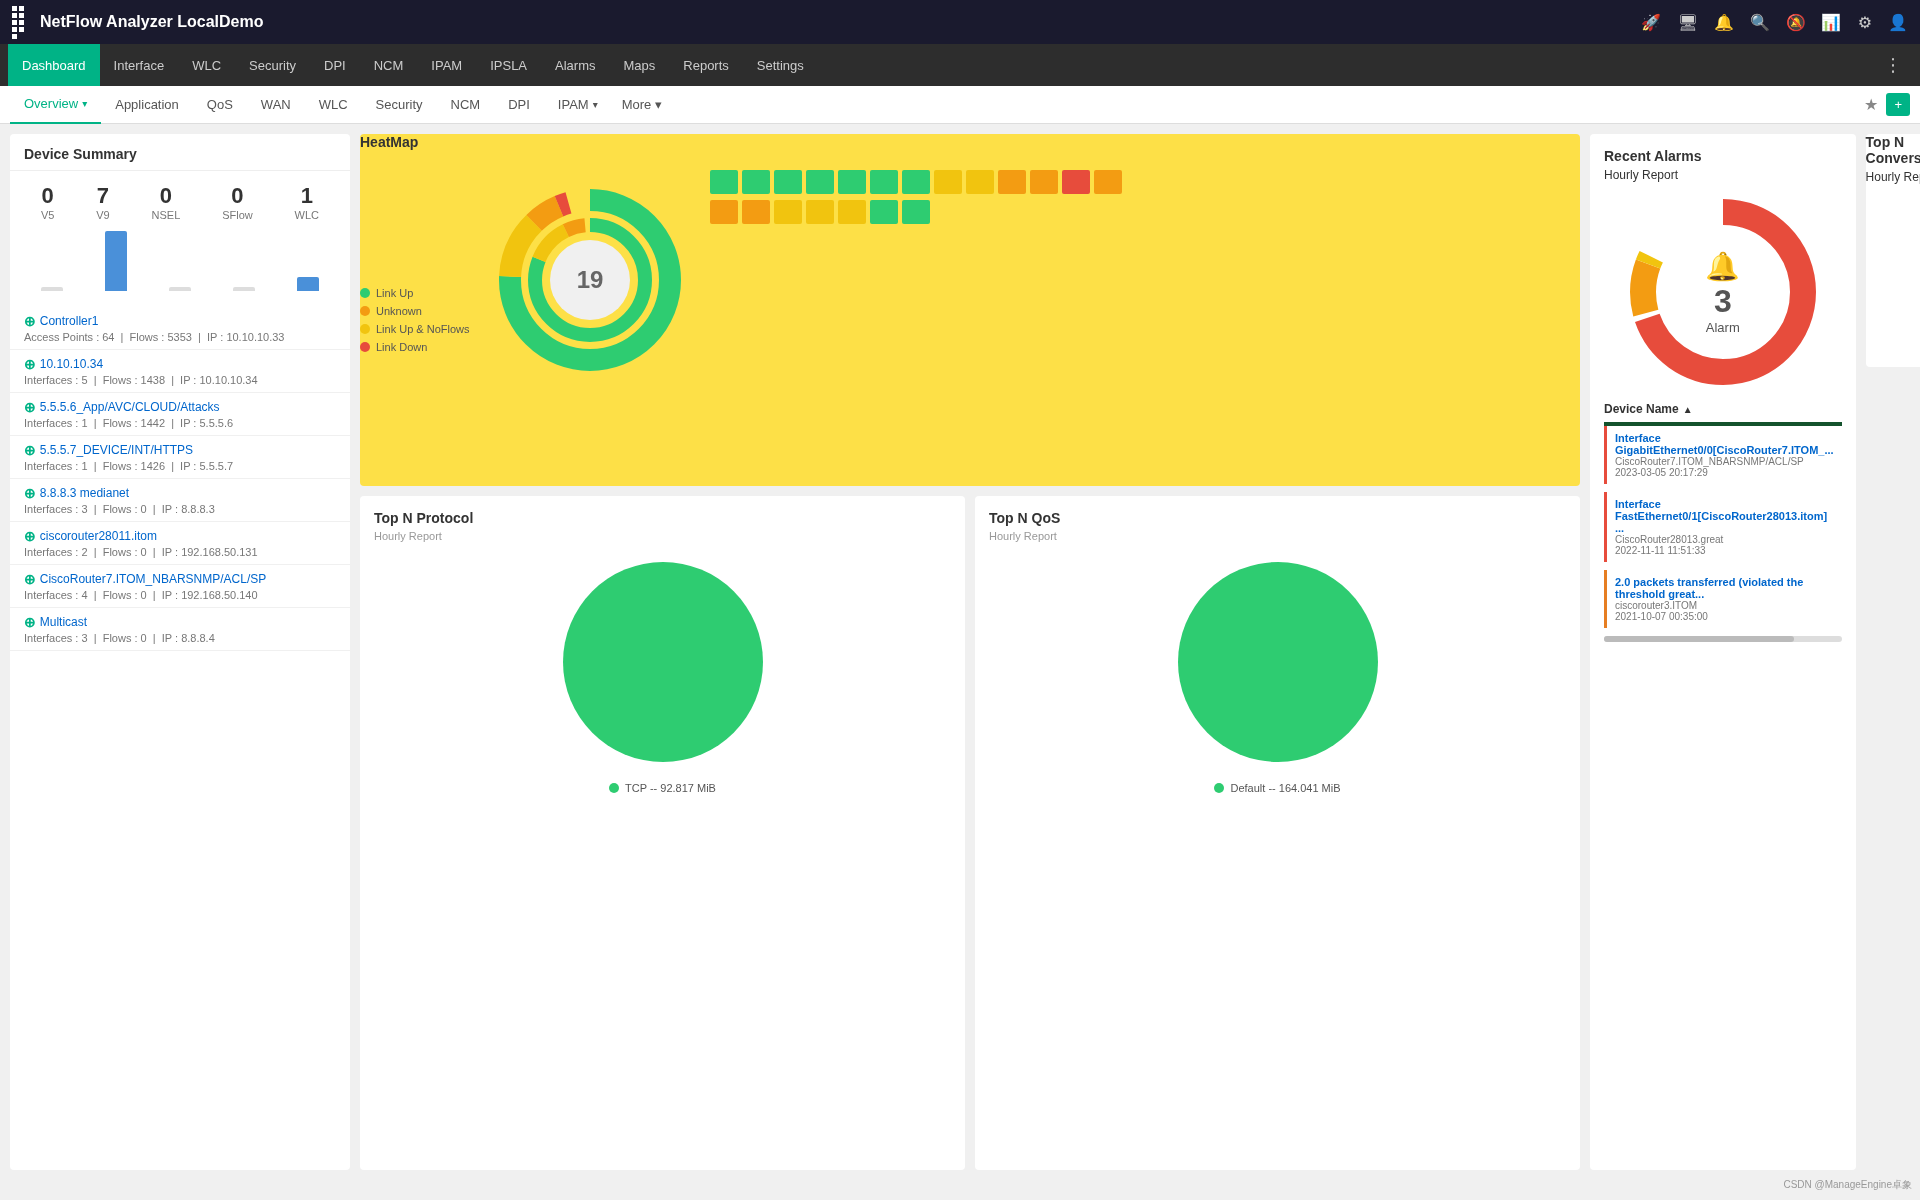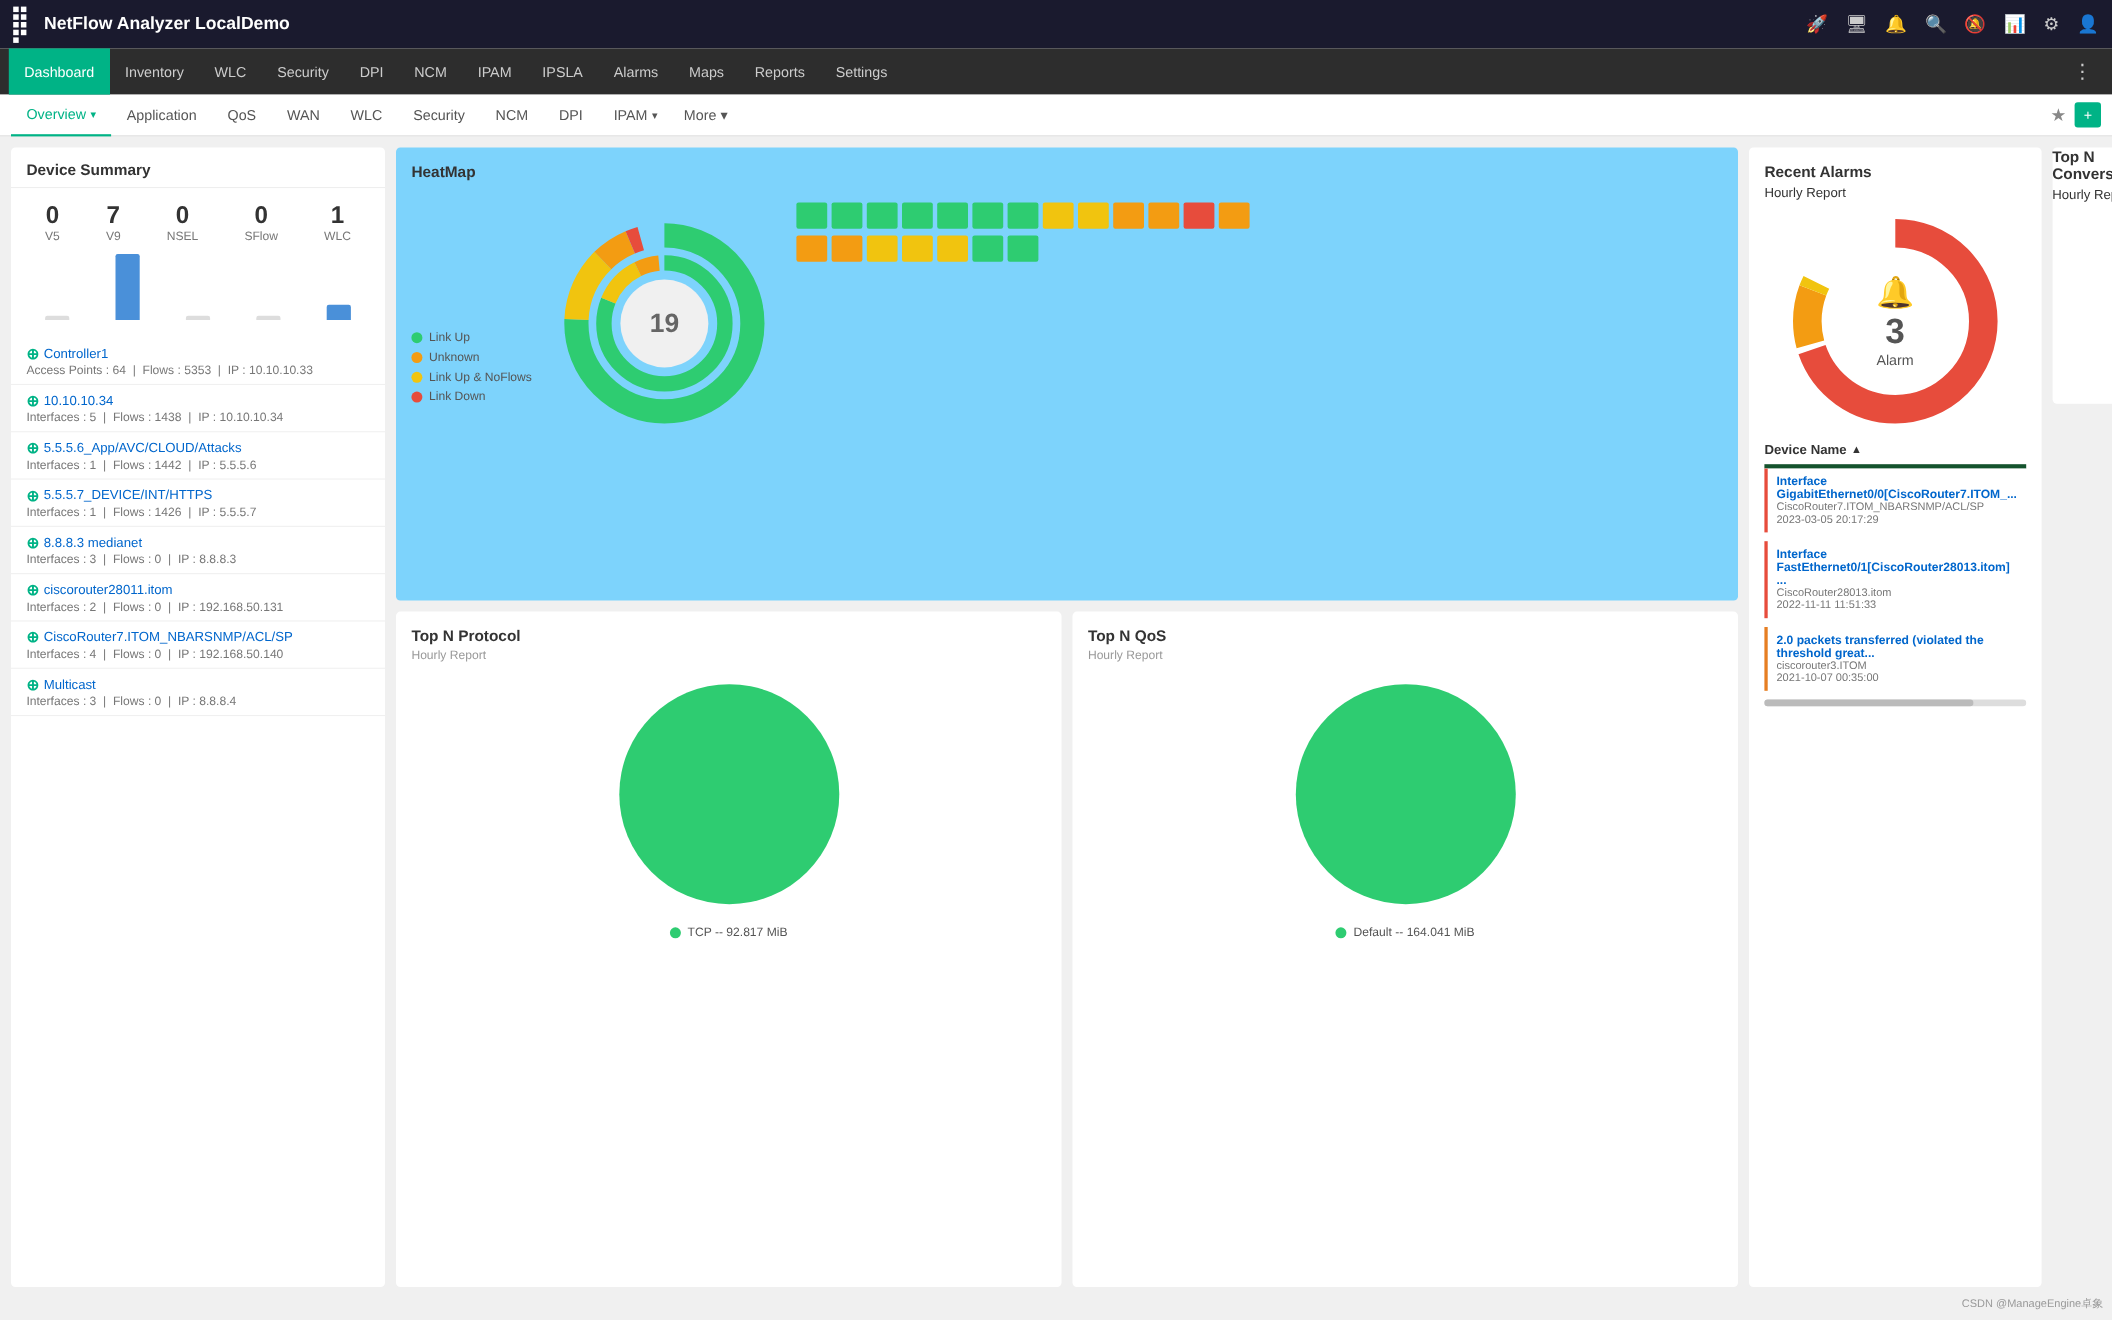--- a/index.html
+++ b/index.html
@@ -136,24 +136,23 @@
 
     
     .center-panel {
       flex: 1;
       display: flex;
       flex-direction: column;
       gap: 10px;
     }
 
     .heatmap-panel {
-      background: #7dd3fc;
+      background: #fde047;
       border-radius: 4px;
-      padding: 14px;
-      height: 412px;
+      height: 352px;
     }
     .panel-title { font-size: 14px; font-weight: bold; color: #333; margin-bottom: 4px; }
 
     .heatmap-content { display: flex; gap: 20px; margin-top: 10px; height: 320px; }
     .heatmap-donut { position: relative; width: 200px; height: 200px; margin-top: 20px; }
     .heatmap-legend { display: flex; flex-direction: column; gap: 6px; justify-content: center; font-size: 11px; color: #555; }
     .legend-item { display: flex; align-items: center; gap: 6px; }
     .legend-dot { width: 10px; height: 10px; border-radius: 50%; }
     .heatmap-grid { flex: 1; display: flex; flex-direction: column; gap: 6px; padding-top: 10px; }
     .grid-row { display: flex; gap: 4px; }
@@ -257,21 +256,21 @@
     <span title="Search">🔍</span>
     <span title="Bell">🔕</span>
     <span title="Bars">📊</span>
     <span title="Settings">⚙</span>
     <span title="User">👤</span>
   </div>
 </div>
 
 <div class="nav-bar">
   <div class="nav-item active">Dashboard</div>
-  <div class="nav-item">Inventory</div>
+  <div class="nav-item">Interface</div>
   <div class="nav-item">WLC</div>
   <div class="nav-item">Security</div>
   <div class="nav-item">DPI</div>
   <div class="nav-item">NCM</div>
   <div class="nav-item">IPAM</div>
   <div class="nav-item">IPSLA</div>
   <div class="nav-item">Alarms</div>
   <div class="nav-item">Maps</div>
   <div class="nav-item">Reports</div>
   <div class="nav-item">Settings</div>
@@ -525,21 +524,21 @@
       </div>
 
       <div>
         <div class="alarm-row">
           <div class="alarm-device">Interface GigabitEthernet0/0[CiscoRouter7.ITOM_...</div>
           <div class="alarm-sub">CiscoRouter7.ITOM_NBARSNMP/ACL/SP</div>
           <div class="alarm-time">2023-03-05 20:17:29</div>
         </div>
         <div class="alarm-row">
           <div class="alarm-device">Interface FastEthernet0/1[CiscoRouter28013.itom] ...</div>
-          <div class="alarm-sub">CiscoRouter28013.itom</div>
+          <div class="alarm-sub">CiscoRouter28013.great</div>
           <div class="alarm-time">2022-11-11 11:51:33</div>
         </div>
         <div class="alarm-row orange">
           <div class="alarm-device">2.0 packets transferred (violated the threshold great...</div>
           <div class="alarm-sub">ciscorouter3.ITOM</div>
           <div class="alarm-time">2021-10-07 00:35:00</div>
         </div>
       </div>
       <div class="alarm-scroll">
         <div class="alarm-scroll-thumb"></div>

